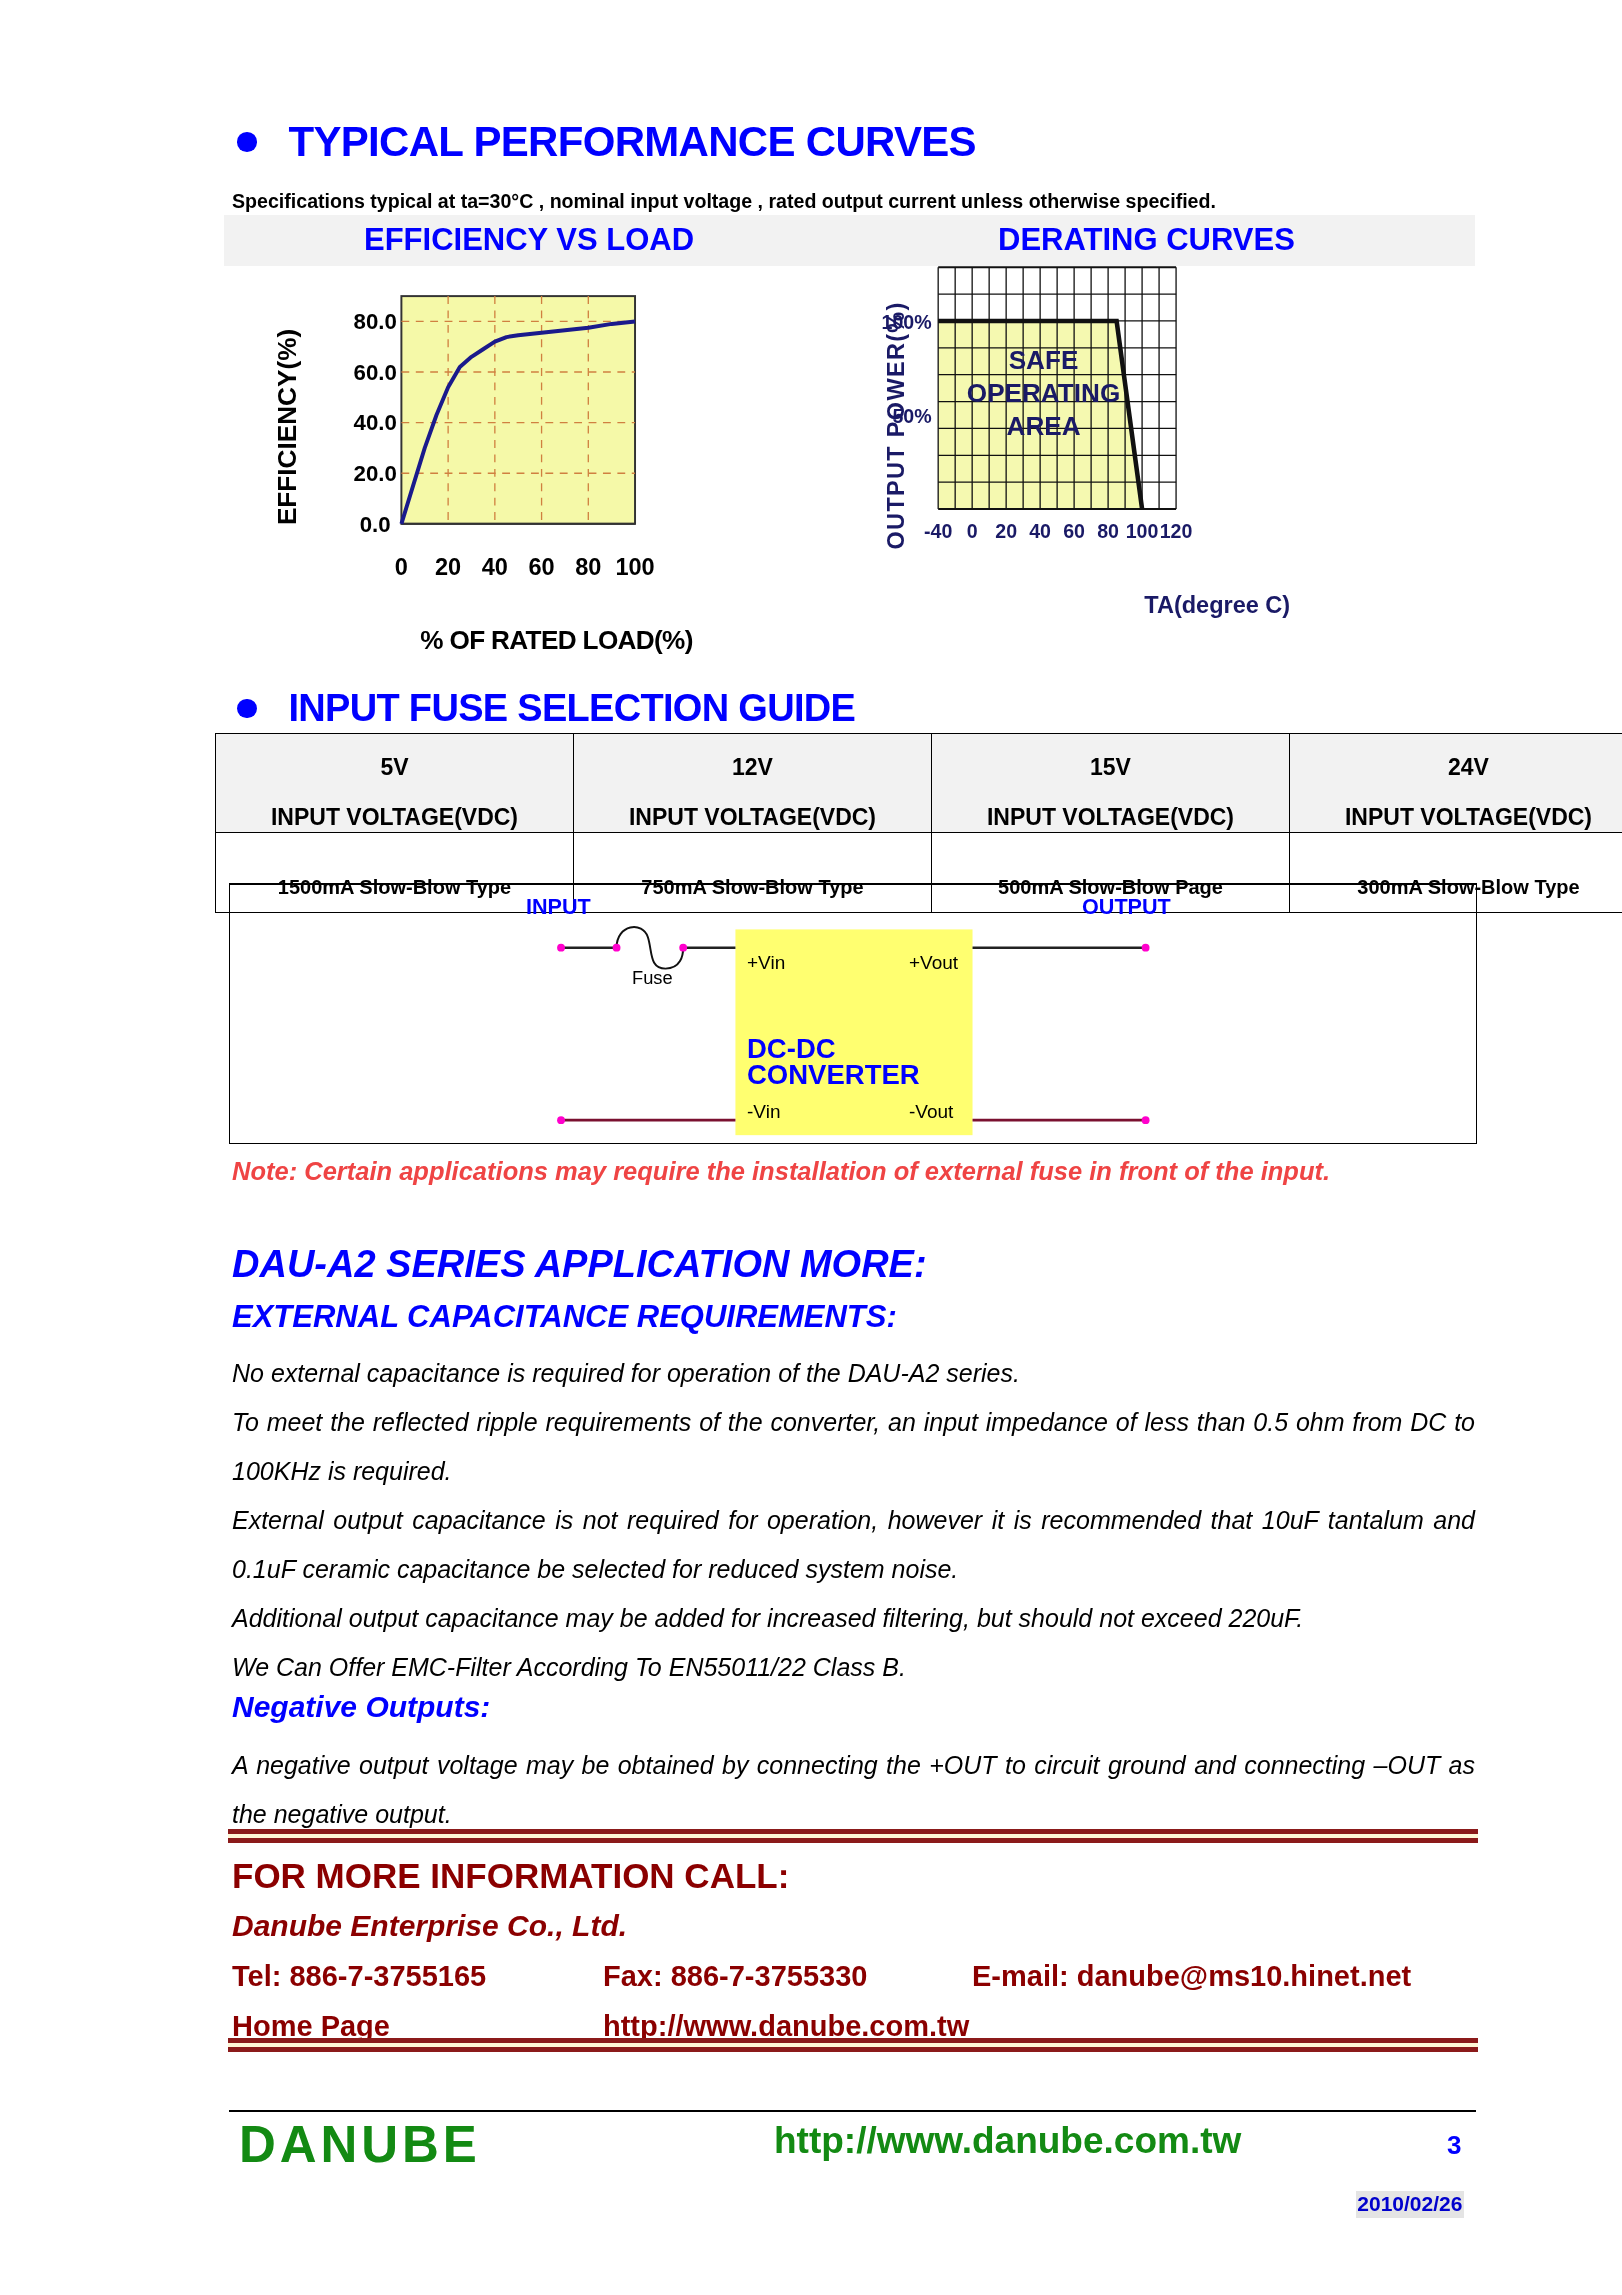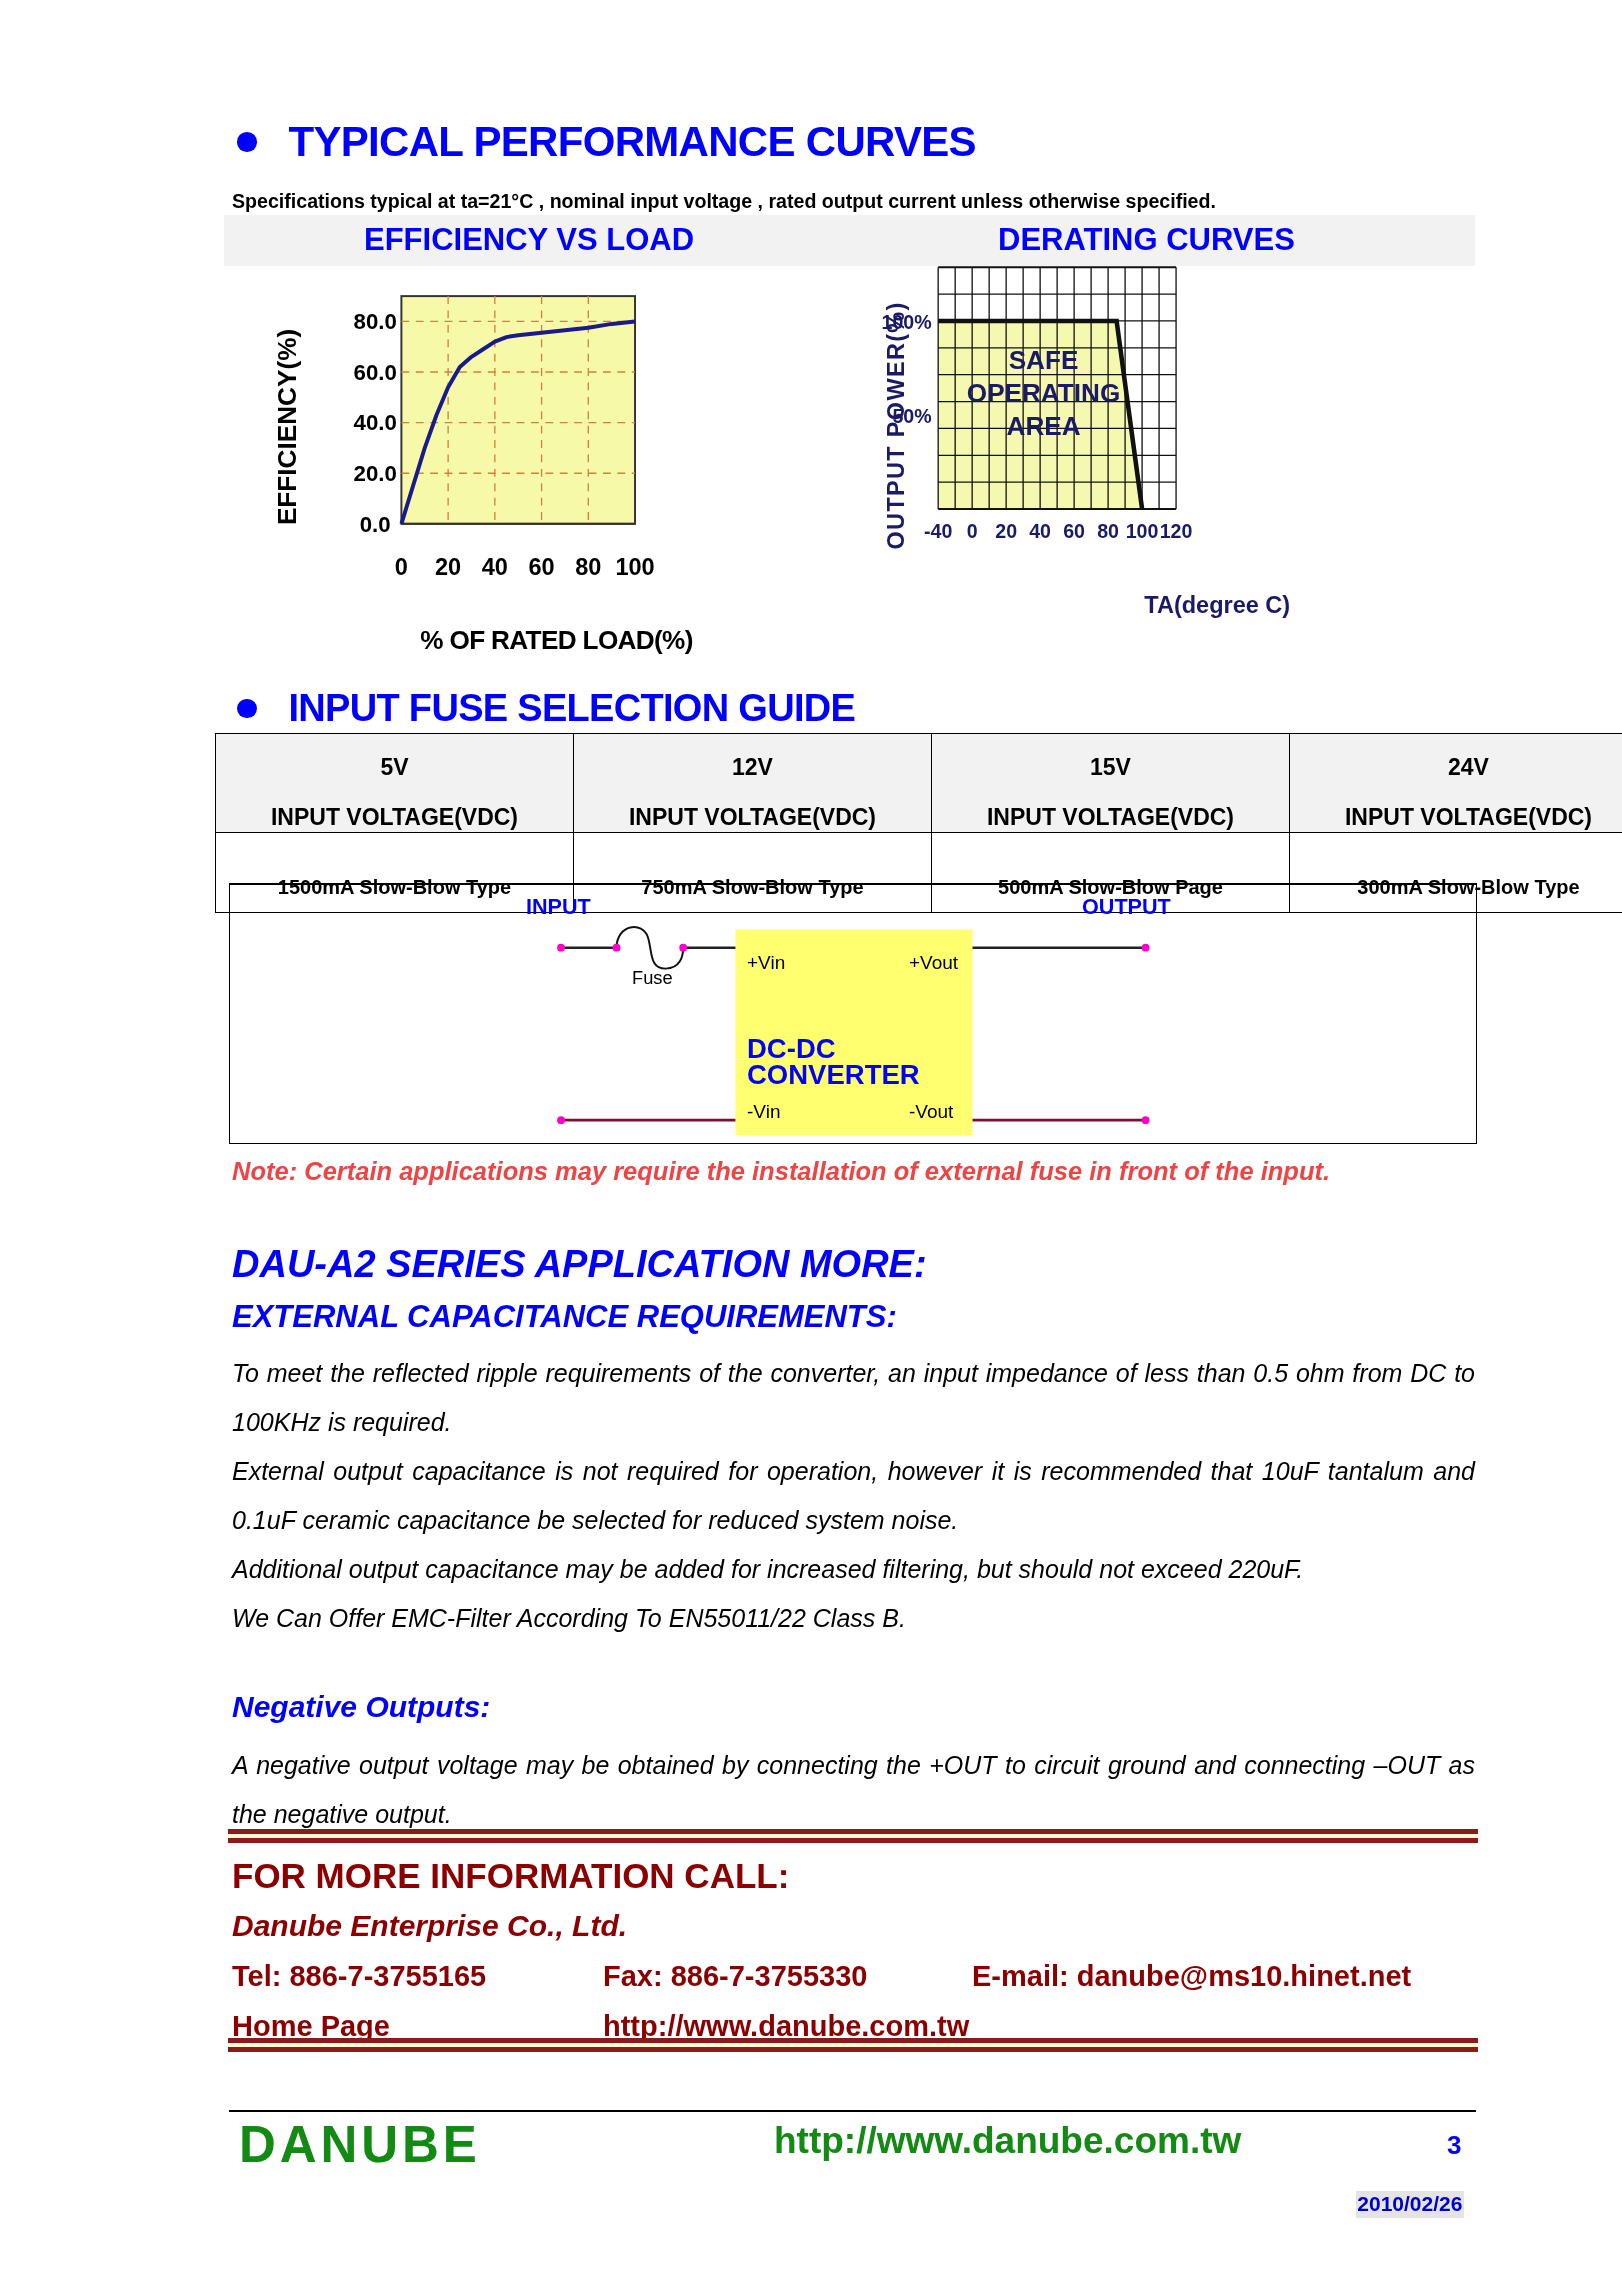--- a/index.html
+++ b/index.html
@@ -31,21 +31,21 @@
   .rule .b { position:absolute; left:0; right:0; top:4.6px; height:4.6px; background:#fff7d6; }
   .rule .c { position:absolute; left:0; right:0; top:9.2px; height:4.6px; background:#8b1a1a; }
 </style>
 </head>
 <body>
 
 <div class="abs" style="left:237px; top:118px;">
   <span class="bullet" style="vertical-align:middle; margin-right:29px;"></span>
   <span class="h1" style="vertical-align:middle;">TYPICAL PERFORMANCE CURVES</span>
 </div>
-<div class="abs spec" style="left:232px; top:190px;">Specifications typical at ta=21°C , nominal input voltage , rated output current unless otherwise specified.</div>
+<div class="abs spec" style="left:232px; top:190px;">Specifications typical at ta=30°C , nominal input voltage , rated output current unless otherwise specified.</div>
 
 <div class="abs chart-band" style="left:224px; top:215px; width:1251px; height:51px;"></div>
 <div class="abs chart-title" style="left:364px; top:222px;">EFFICIENCY VS LOAD</div>
 <div class="abs chart-title" style="left:998px; top:222px;">DERATING CURVES</div>
 
 <svg class="abs" id="eff-svg" style="left:262px; top:275px;" width="589" height="393" viewBox="0 0 900 600">
   <rect id="eff-bg" x="213" y="32" width="357" height="348" fill="#f5f9a8" stroke="#333" stroke-width="3"></rect>
   <g id="eff-grid">
       <line x1="213" x2="570" y1="302.6666666666667" y2="302.6666666666667" stroke="#d08040" stroke-width="2" stroke-dasharray="12 10"></line>
       <line x1="213" x2="570" y1="225.33333333333334" y2="225.33333333333334" stroke="#d08040" stroke-width="2" stroke-dasharray="12 10"></line>
@@ -195,20 +195,21 @@
     <div>CONVERTER</div>
   </div>
 </div>
 
 <div class="abs note" style="left:232px; top:1157px;">Note: Certain applications may require the installation of external fuse in front of the input.</div>
 
 <div class="abs app-h" style="left:232px; top:1243px; font-size:38px;">DAU-A2 SERIES APPLICATION MORE:</div>
 <div class="abs app-h" style="left:232px; top:1299px; font-size:31px;">EXTERNAL CAPACITANCE REQUIREMENTS:</div>
 
 <div class="abs para" style="left:232px; top:1349px; width:1243px;">
+  <div>No external capacitance is required for operation of the DAU-A2 series.</div>
   <div class="just">To meet the reflected ripple requirements of the converter, an input impedance of less than 0.5 ohm from DC to 100KHz is required.</div>
   <div class="just">External output capacitance is not required for operation, however it is recommended that 10uF tantalum and 0.1uF ceramic capacitance be selected for reduced system noise.</div>
   <div>Additional output capacitance may be added for increased filtering, but should not exceed 220uF.</div>
   <div>We Can Offer EMC-Filter According To EN55011/22 Class B.</div>
 </div>
 
 <div class="abs app-h" style="left:232px; top:1690px; font-size:30px;">Negative Outputs:</div>
 <div class="abs para just" style="left:232px; top:1741px; width:1243px;">A negative output voltage may be obtained by connecting the +OUT to circuit ground and connecting –OUT as the negative output.</div>
 
 <div class="abs rule" style="top:1829px;">

